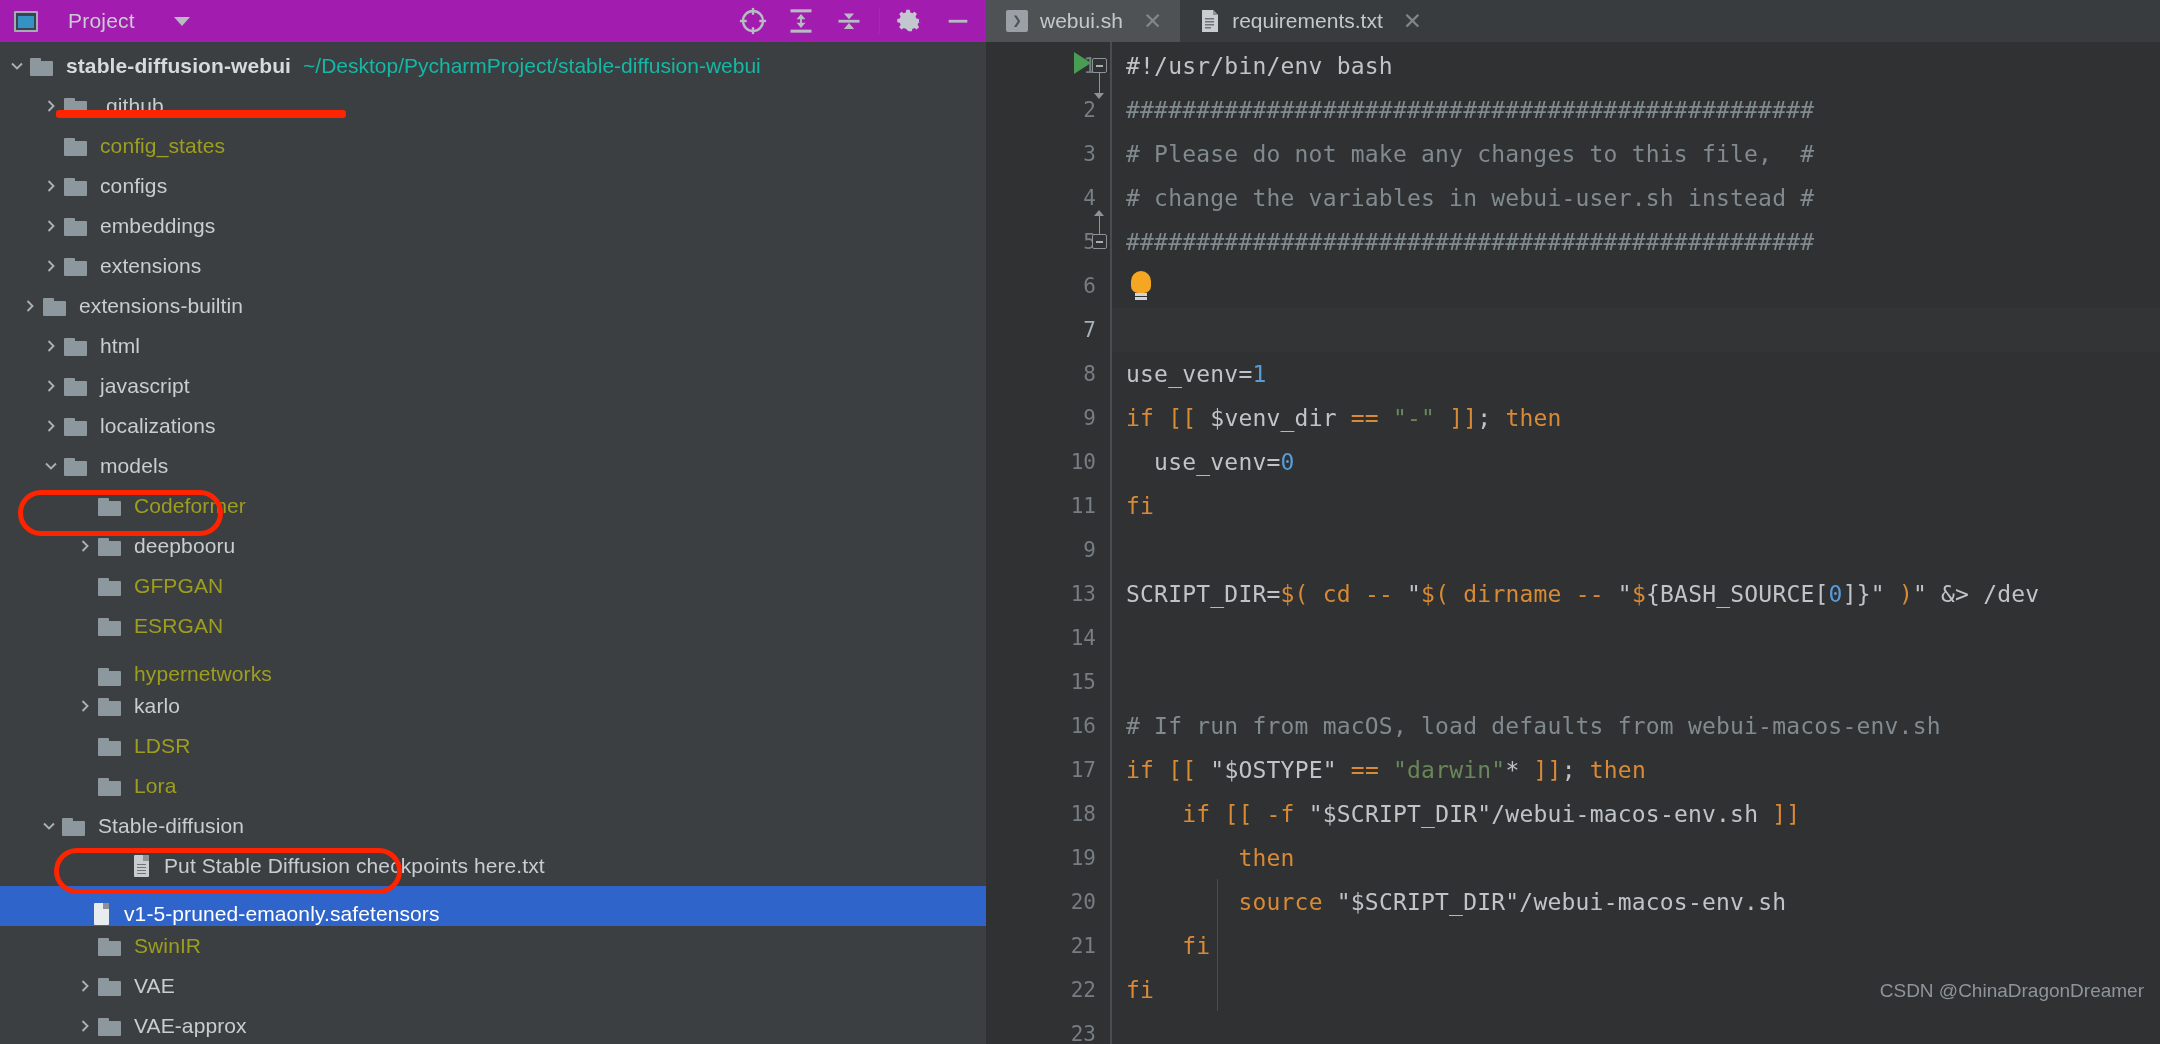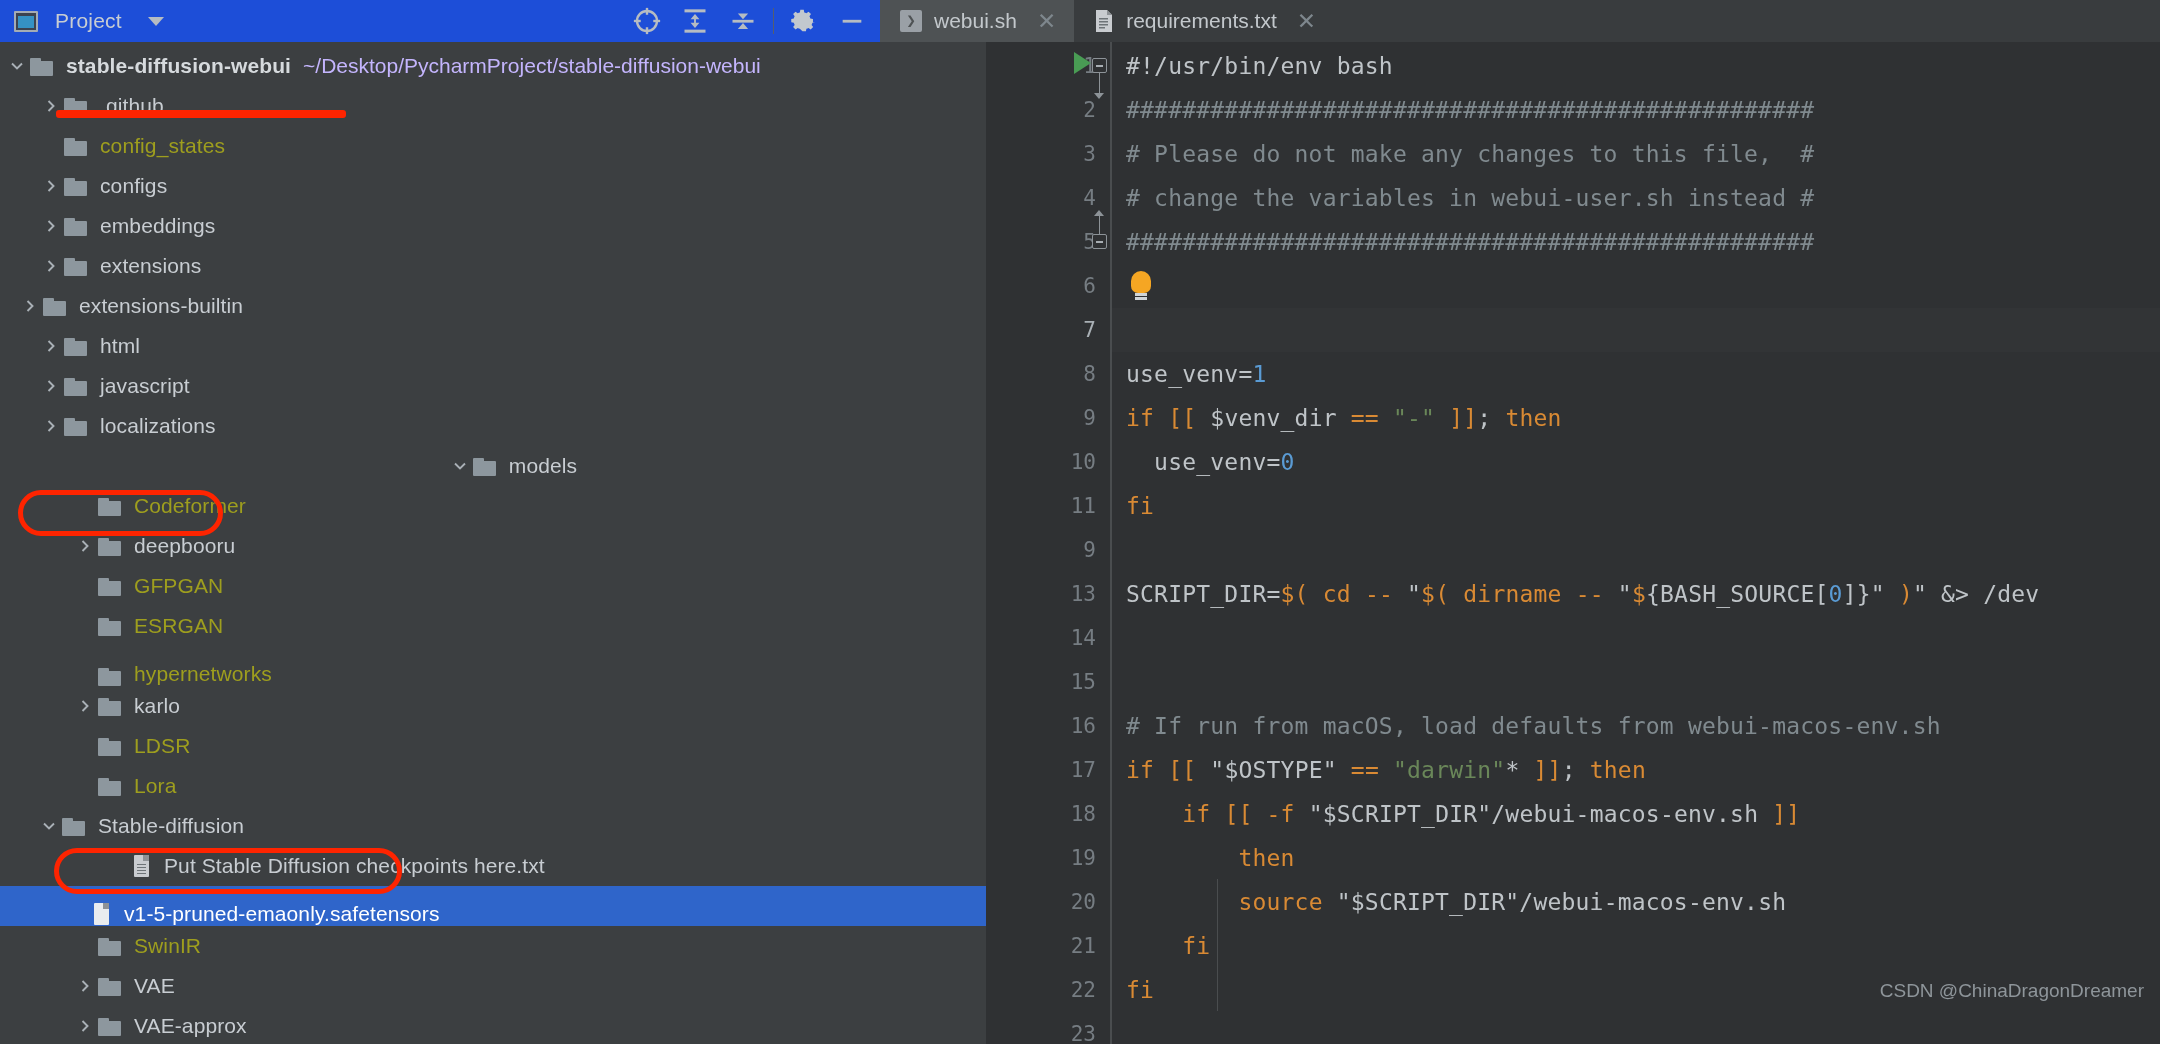--- a/index.html
+++ b/index.html
@@ -7,22 +7,22 @@
     width: 2160px; height: 1044px;
     background: #3c3f41;
     font-family: "Liberation Sans", sans-serif;
     overflow: hidden;
   }
   #app { position: relative; width: 2160px; height: 1044px; display: flex; flex-direction: column; }
 
   
   .topbar { height: 42px; display: flex; align-items: stretch; flex: 0 0 42px; }
   .tb-left {
-    width: 880px; background: #1d4ed8; display: flex; align-items: center;
-    padding-left: 14px; gap: 4px;
+    width: 986px; background: #a21caf; display: flex; align-items: center;
+    padding-left: 14px; gap: 17px;
   }
   .project-icon {
     width: 24px; height: 21px; border: 2px solid #a4acb4; border-radius: 1px;
     background: #3c4350; position: relative; flex: 0 0 auto;
   }
   .project-icon::after {
     content: ""; position: absolute; left: 2px; top: 3px; right: 2px; bottom: 2px;
     background: #3592c4;
   }
   .project-label {
@@ -99,21 +99,21 @@
   }
   .file-doc.lined .sheet::after {
     content: ""; position: absolute; left: 3px; top: 9px; right: 3px; height: 1px;
     background: #6e7478;
     box-shadow: 0 3px 0 #6e7478, 0 6px 0 #6e7478, 0 9px 0 #6e7478;
   }
   .file-plain .sheet { background: #e9ecef; }
   .label { letter-spacing: .1px; }
   .label.ignored { color: #9e9e1e; }
   .label.rootname { font-weight: bold; color: #d6dadd; }
-  .rootpath { color: #c4b5fd; font-size: 21px; margin-left: 12px; }
+  .rootpath { color: #14b8a6; font-size: 21px; margin-left: 12px; }
 
   
   .ann-underline {
     position: absolute; background: #fe2400; border-radius: 3px; z-index: 5;
   }
   .ann-box {
     position: absolute; border: 5px solid #fe2400; border-radius: 26px; z-index: 5;
   }
 
   
@@ -347,21 +347,21 @@
           </div>
           <div class="row" style="padding-left: 38px;">
             <span class="arrow">
               <svg width="18" height="18" viewBox="0 0 18 18">
                 <polyline points="6.5,4 11.5,9 6.5,14" fill="none" stroke="#a9b0b6" stroke-width="1.9"></polyline>
               </svg>
             </span>
             <span class="folder"></span>
             <span class="label">localizations</span>
           </div>
-          <div class="row" style="padding-left: 38px; justify-content: center;">
+          <div class="row" style="padding-left: 38px;">
             <span class="arrow">
               <svg width="18" height="18" viewBox="0 0 18 18">
                 <polyline points="4,6.5 9,11.5 14,6.5" fill="none" stroke="#a9b0b6" stroke-width="1.9"></polyline>
               </svg>
             </span>
             <span class="folder"></span>
             <span class="label">models</span>
           </div>
           <div class="row" style="padding-left: 72px;">
             <span class="arrow"></span>

